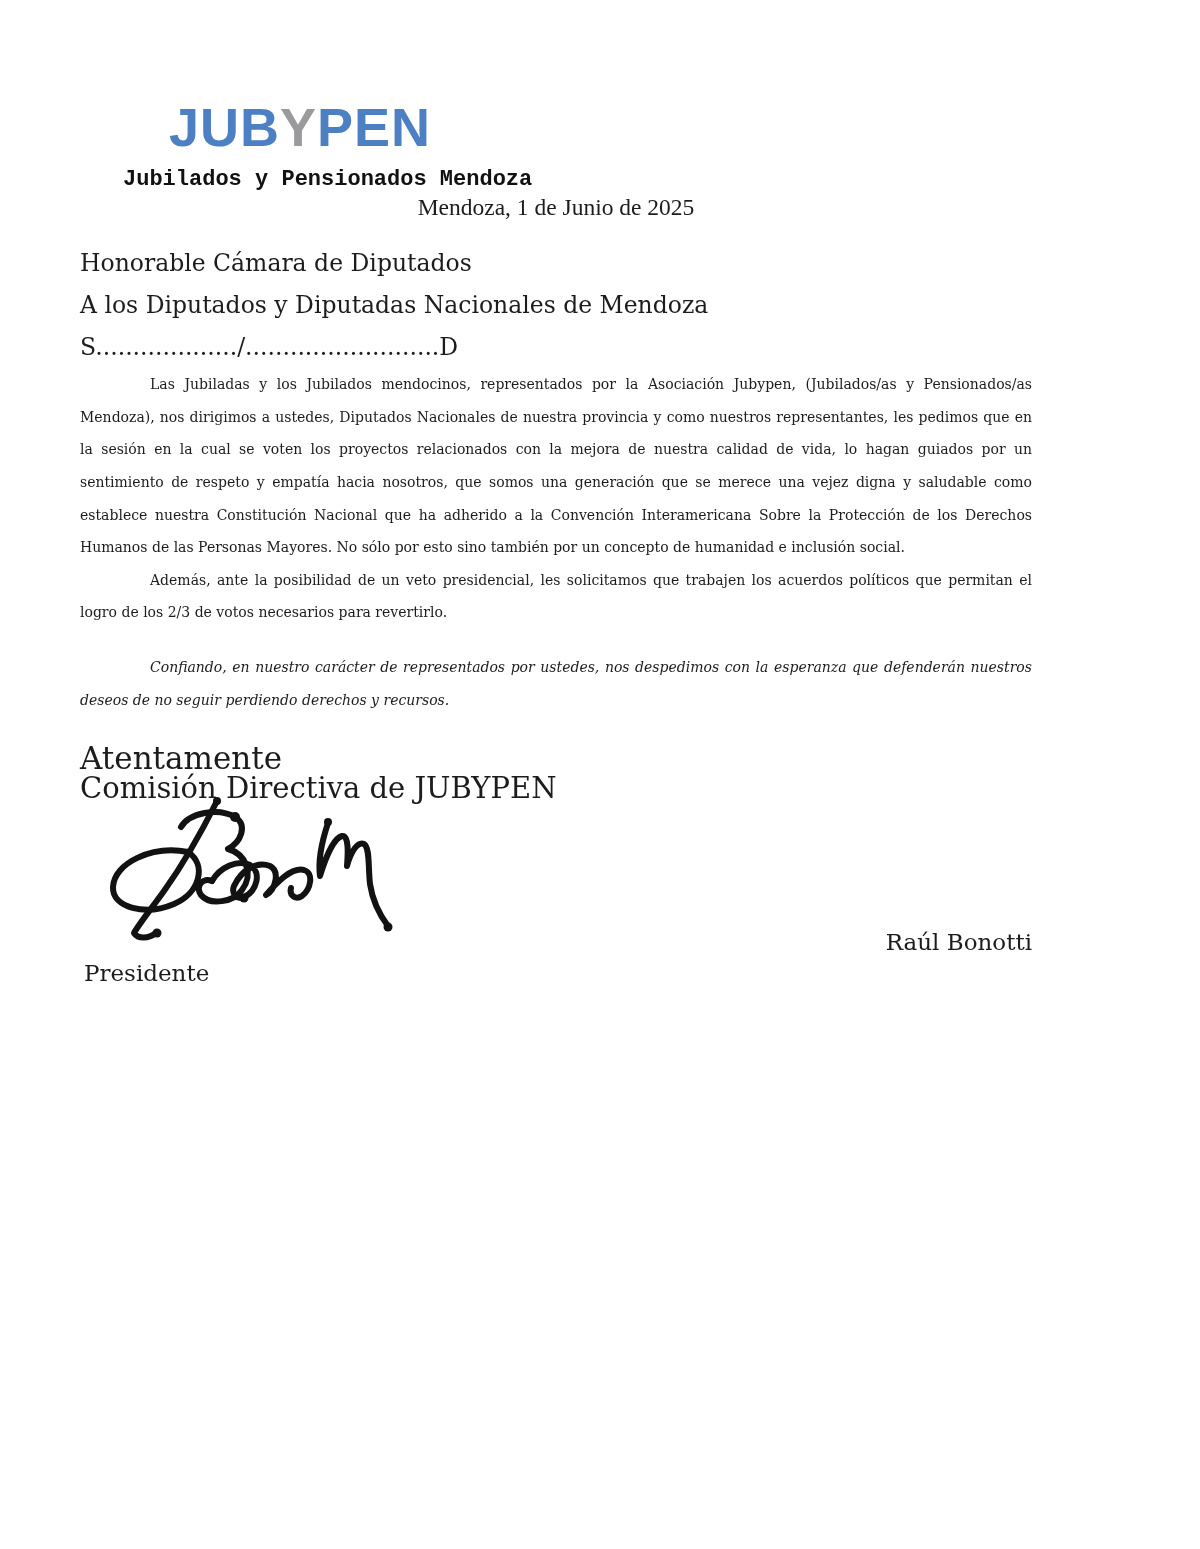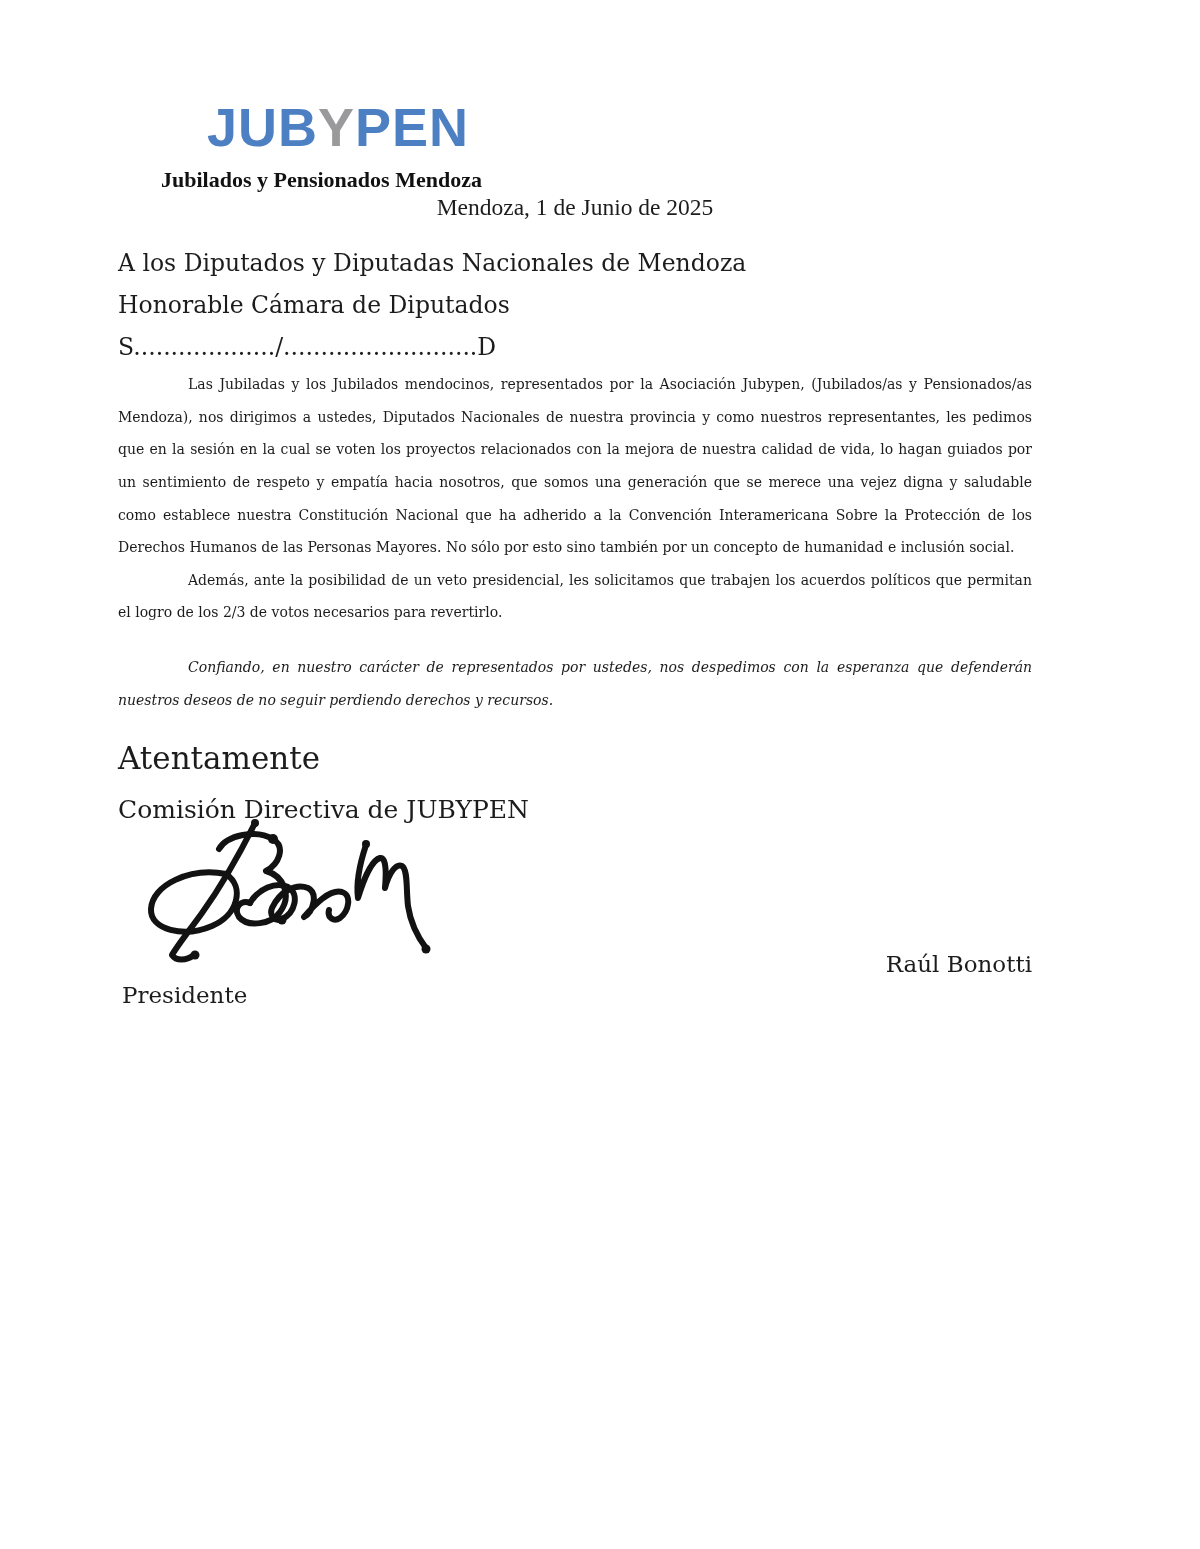--- a/index.html
+++ b/index.html
@@ -12,37 +12,37 @@
     height: 1549px;
     font-family: "DejaVu Serif", "Liberation Serif", serif;
     color: var(--ink, #1c1c1c);
     position: relative;
     overflow: hidden;
   }
   .page {
     box-sizing: border-box;
     width: 1200px;
     height: 1549px;
-    padding: 100px 168px 0 118px;
+    padding: 100px 168px 0 80px;
     background: #ffffff;
   }
   
   .logo-block { }
   .logo-title {
     font-family: "Liberation Sans", "DejaVu Sans", sans-serif;
     font-weight: bold;
     font-size: 54px;
     line-height: 1;
     letter-spacing: 1px;
     margin-left: 89px;
   }
   .logo-title .lg-blue { color: var(--logo-blue, #4d80c3); }
   .logo-title .lg-gray { color: var(--logo-gray, #9a9a9c); }
   .logo-subtitle {
-    font-family: Liberation Serif, serif;
+    font-family: Liberation Mono, monospace;
     font-weight: bold;
     font-size: 22px;
     line-height: 1.1;
     margin-left: 43px;
     margin-top: 14px;
     color: #111111;
   }
   
   .date-line {
     text-align: center;
@@ -65,22 +65,21 @@
     text-indent: 70px;
   }
   .body-text p.gap-before { margin-top: 22px; font-style: italic; }
   
   .closing-line {
     margin-top: 27px;
     font-size: 31px;
     line-height: 30px;
   }
   .committee-line {
-    margin-top: 22px;
-    font-size: 25px;
+    font-size: 29px;
     line-height: 30px;
   }
   
   .signature-wrap {
     position: relative;
     height: 120px;
   }
   .signature-svg {
     position: absolute;
     left: 14px;
@@ -115,22 +114,22 @@
   <div class="logo-block">
     <div class="logo-title">
       <span class="lg-blue">JUB</span><span class="lg-gray">Y</span><span class="lg-blue">PEN</span>
     </div>
     <div class="logo-subtitle">Jubilados y Pensionados Mendoza</div>
   </div>
 
   <div class="date-line">Mendoza, 1 de Junio de 2025</div>
 
   <div class="recipient">
+    <div>Honorable Cámara de Diputados</div>
     <div>A los Diputados y Diputadas Nacionales de Mendoza</div>
-    <div>Honorable Cámara de Diputados</div>
     <div>S.................../..........................D</div>
   </div>
 
   <div class="body-text">
     <p>Las Jubiladas y los Jubilados mendocinos, representados por la Asociación Jubypen, (Jubilados/as y Pensionados/as Mendoza),  nos dirigimos a ustedes, Diputados Nacionales de nuestra provincia y como nuestros representantes, les pedimos  que en la sesión en la cual se voten los proyectos relacionados con la mejora de nuestra  calidad de vida, lo hagan guiados por un sentimiento de respeto y empatía hacia nosotros, que somos  una generación que se merece una vejez digna y saludable como establece nuestra Constitución Nacional que ha adherido a la Convención Interamericana Sobre la Protección de los Derechos Humanos de las Personas Mayores. No sólo por esto sino también por un concepto de humanidad e inclusión social.</p>
     <p>Además, ante la posibilidad de un veto presidencial, les solicitamos que trabajen los acuerdos políticos  que permitan el logro de los 2/3 de votos necesarios para revertirlo.</p>
     <p class="gap-before">Confiando, en nuestro carácter de representados por ustedes,  nos despedimos con la esperanza que defenderán nuestros deseos de no seguir perdiendo derechos y recursos.</p>
   </div>
 
   <div class="closing-line">Atentamente</div>

